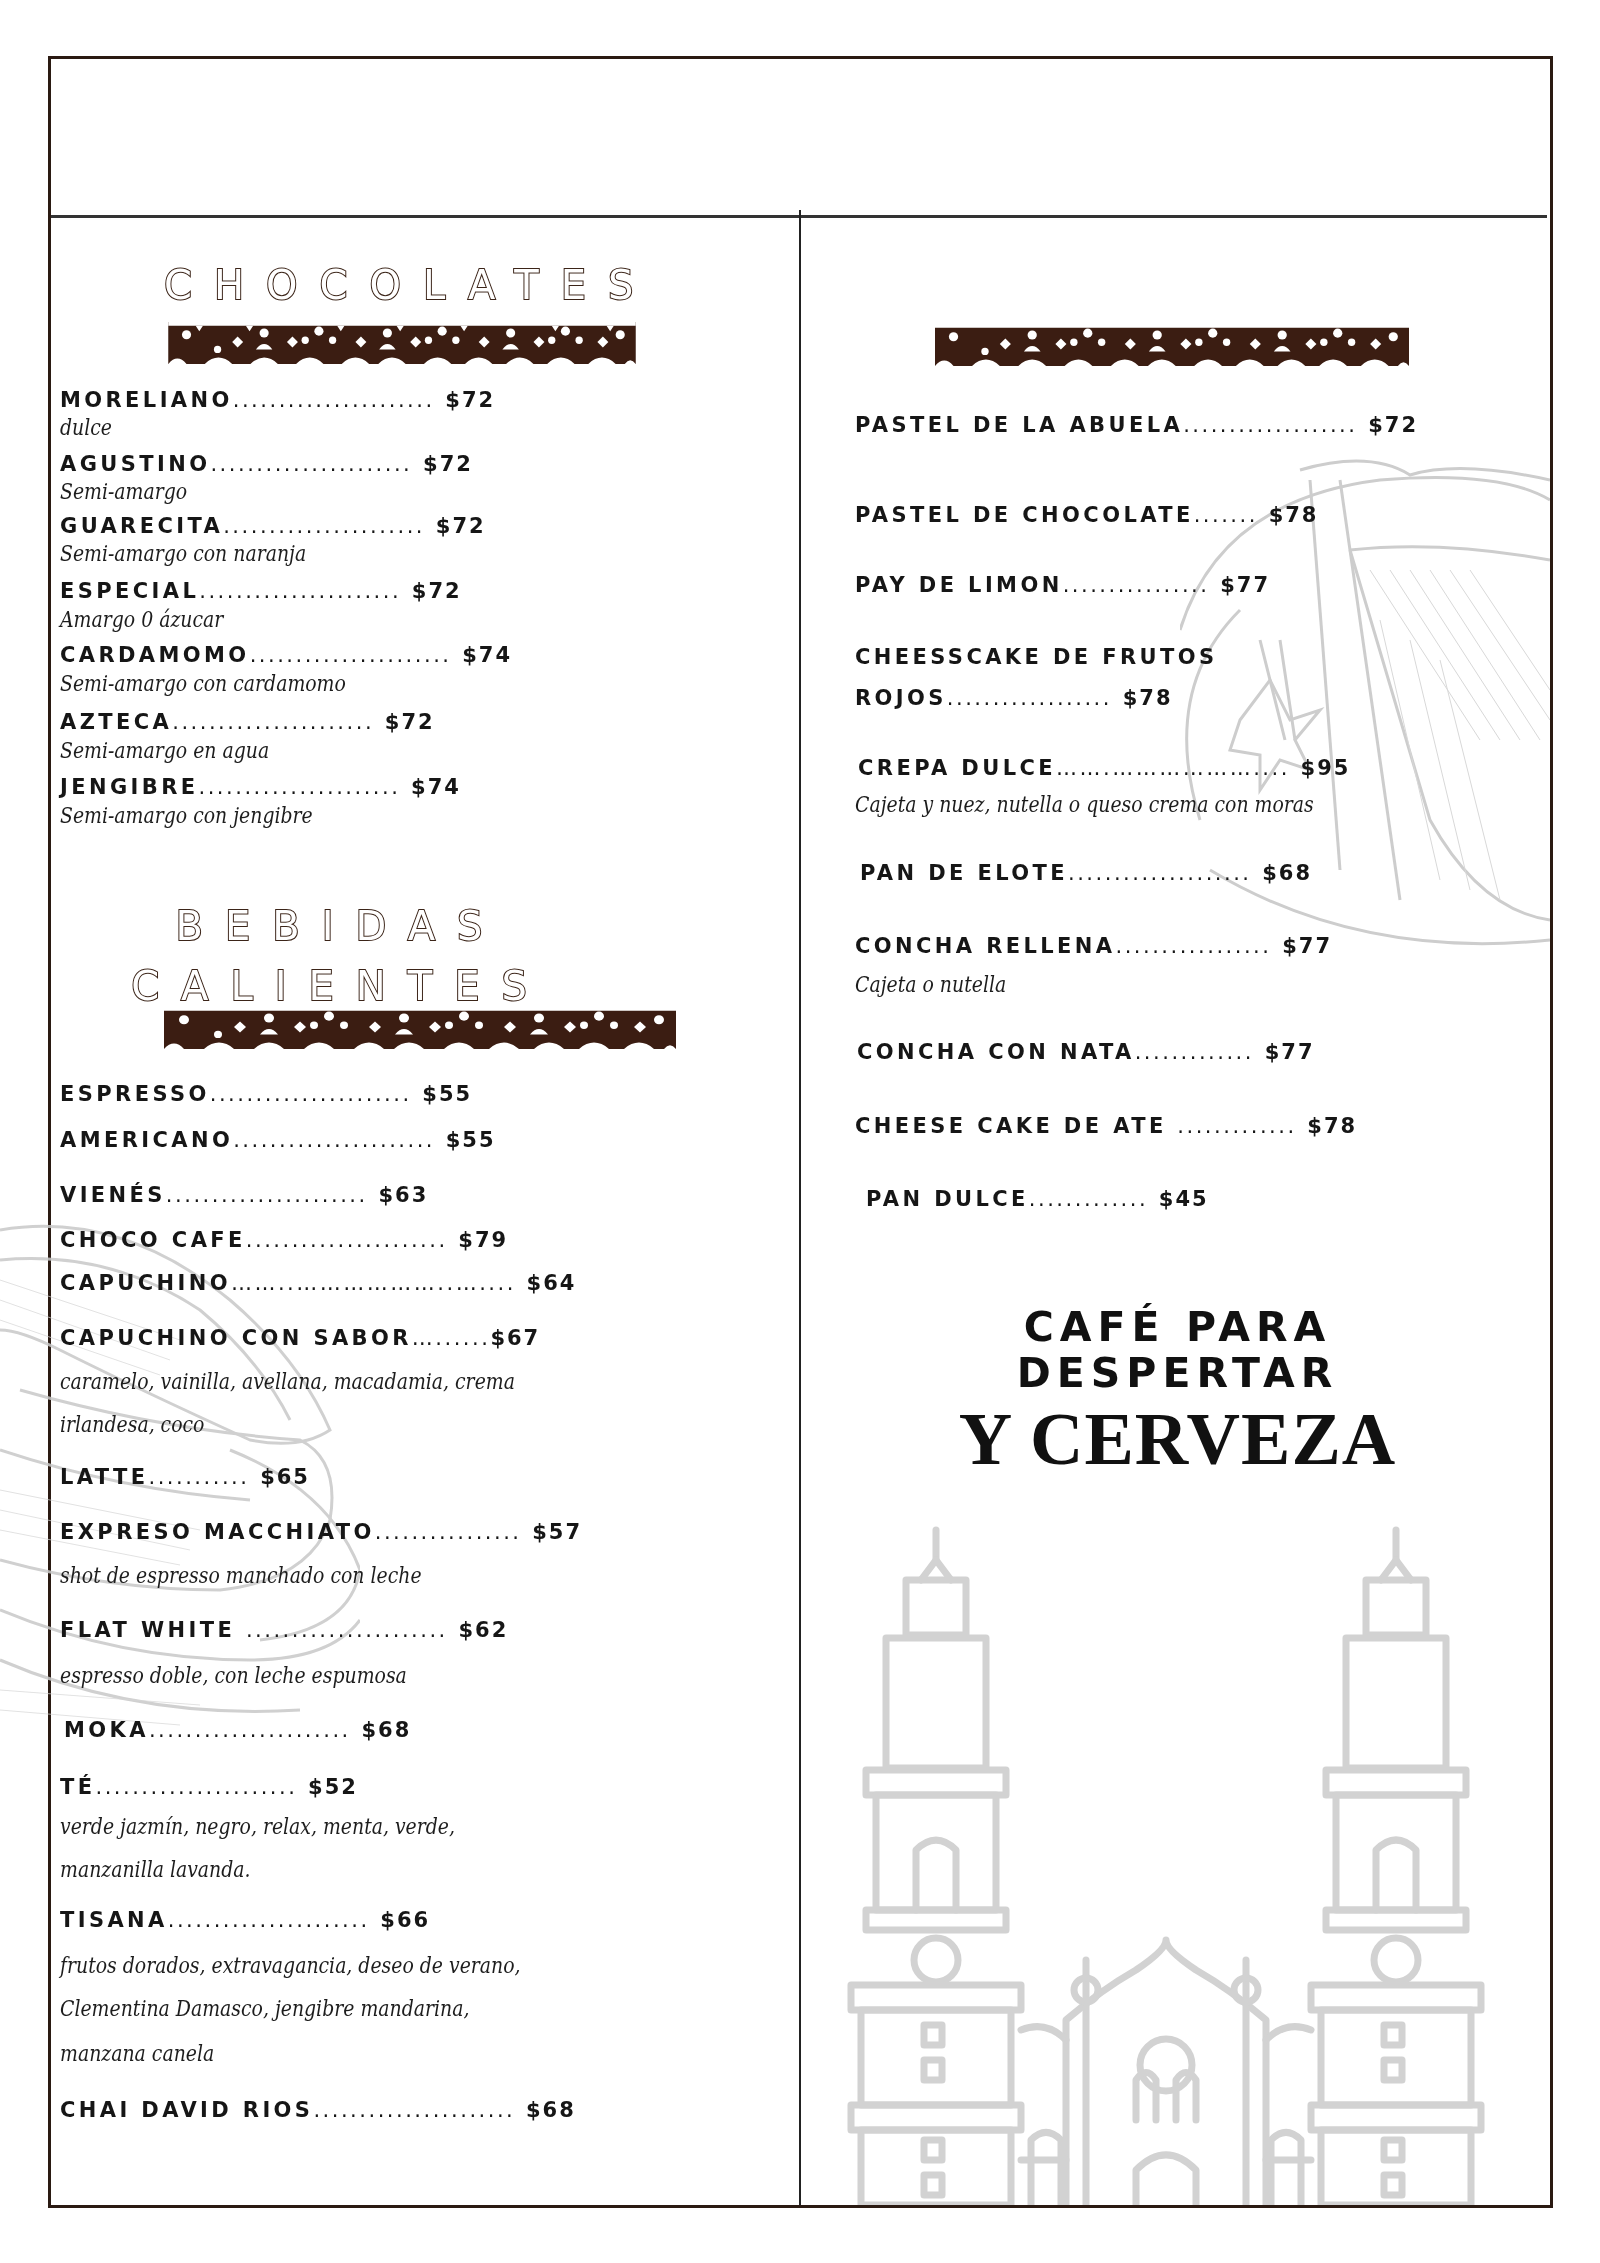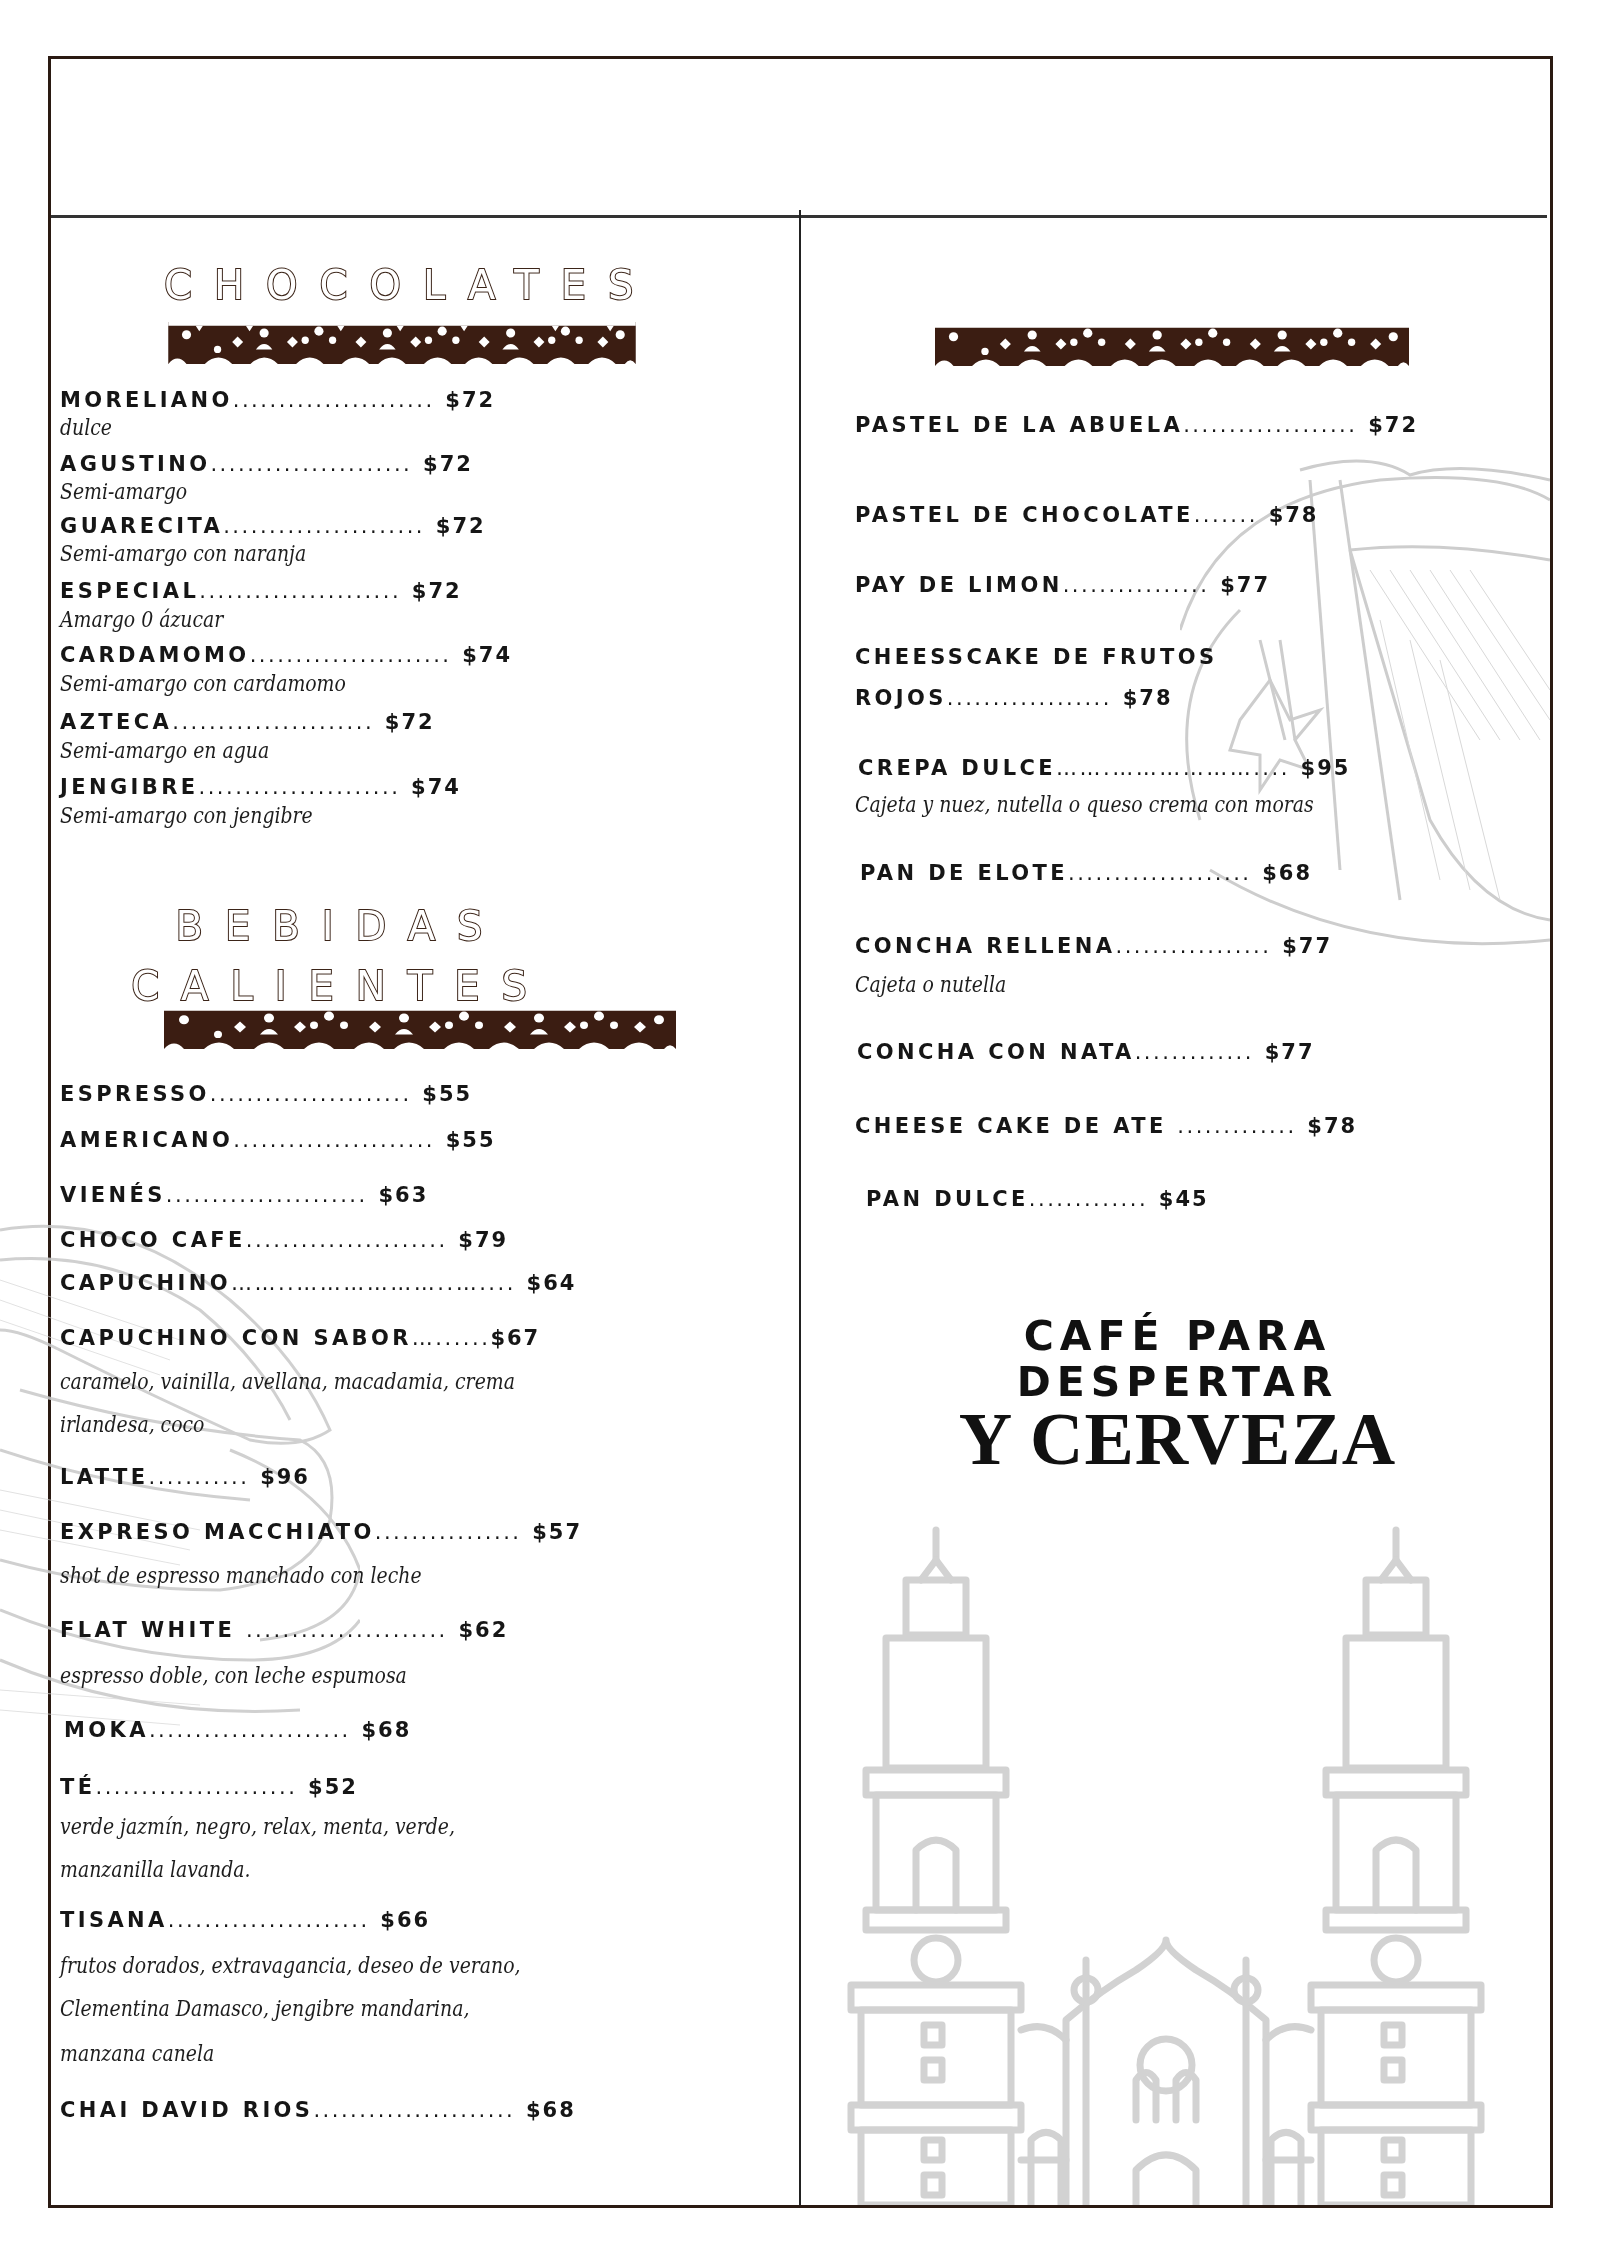--- a/index.html
+++ b/index.html
@@ -25,21 +25,21 @@
   .item .price { letter-spacing:2px; }
   .desc { position:absolute; left:0; white-space:nowrap; font-family:"DejaVu Serif", serif;
           font-style:italic; font-size:23px; color:#1d1d1d; line-height:26px; transform:scaleX(0.82);
           transform-origin:left center; }
 
   .col-left { position:absolute; left:60px; top:0; width:730px; height:2263px; }
   .col-right { position:absolute; left:810px; top:0; width:735px; height:2263px; }
 
   .slogan-small { position:absolute; left:0; width:100%; text-align:center; font-weight:bold;
                   font-size:41px; letter-spacing:6px; color:#111; line-height:46px;
-                  font-family:"DejaVu Sans", sans-serif;margin-top:9px; }
+                  font-family:"DejaVu Sans", sans-serif; }
   .slogan-big { position:absolute; left:0; width:100%; text-align:center; font-weight:bold;
                 font-size:74px; letter-spacing:1px; color:#111; line-height:78px;
                 font-family:"Liberation Serif", serif; }
 </style>
 </head>
 <body>
 
 <div class="frame"></div>
 <div class="hline"></div>
 <div class="vline"></div>
@@ -257,21 +257,21 @@
   <div class="item" style="top:1271px">
     <span>CAPUCHINO</span><span class="dots">……..………………..…....</span> <span class="price">$64</span>
   </div>
   <div class="item" style="top:1326px">
     <span>CAPUCHINO CON SABOR</span><span class="dots">…......</span><span class="price">$67</span>
   </div>
   <div class="desc" style="top:1368px">caramelo, vainilla, avellana, macadamia, crema</div>
   <div class="desc" style="top:1411px">irlandesa, coco</div>
 
   <div class="item" style="top:1465px">
-    <span>LATTE</span><span class="dots">...........</span> <span class="price">$96</span>
+    <span>LATTE</span><span class="dots">...........</span> <span class="price">$65</span>
   </div>
   <div class="item" style="top:1520px">
     <span>EXPRESO MACCHIATO</span><span class="dots">................</span> <span class="price">$57</span>
   </div>
   <div class="desc" style="top:1562px">shot de espresso manchado con leche</div>
 
   <div class="item" style="top:1618px">
     <span>FLAT WHITE </span><span class="dots">......................</span> <span class="price">$62</span>
   </div>
   <div class="desc" style="top:1662px">espresso doble, con leche espumosa</div>

